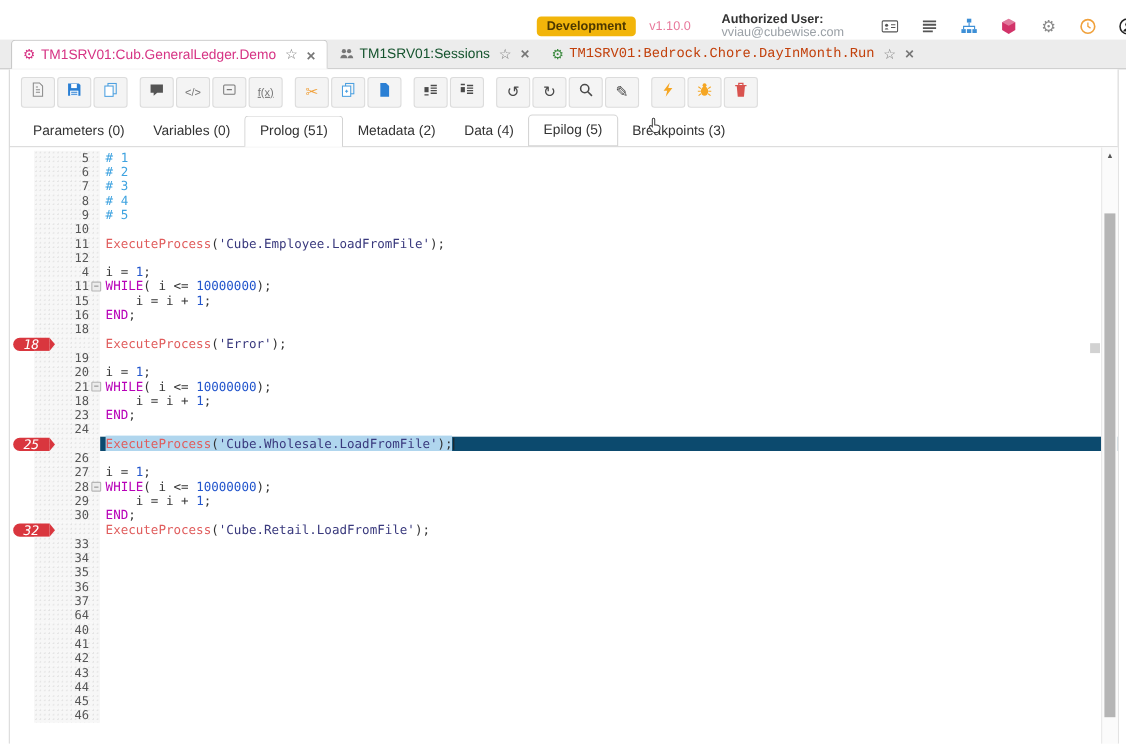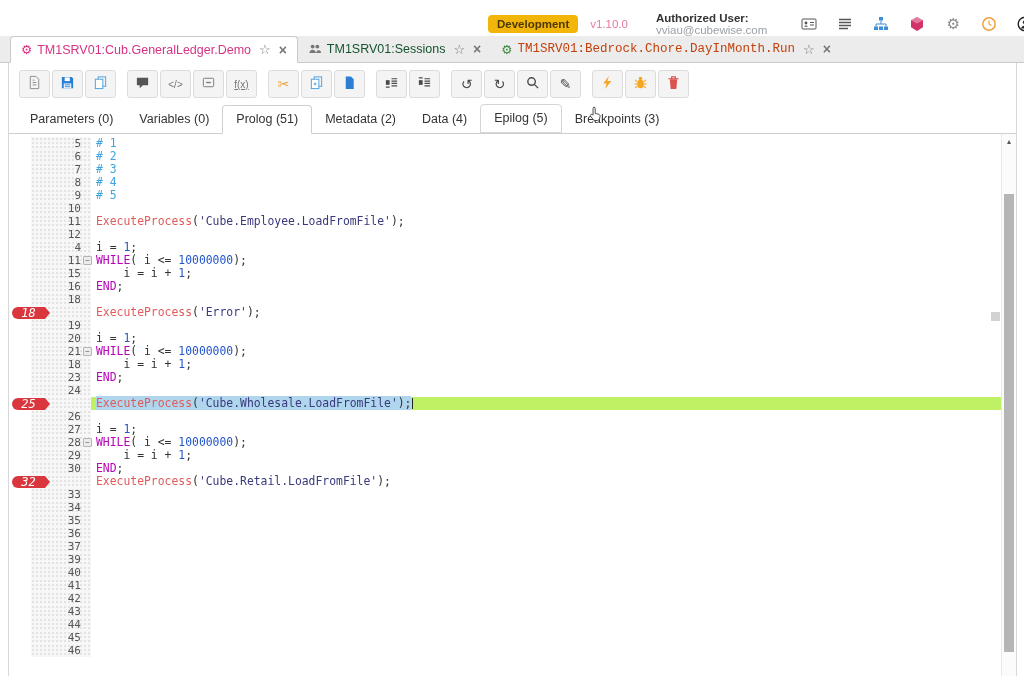--- a/index.html
+++ b/index.html
@@ -58,21 +58,21 @@
   .editor { position:absolute; left:0; top:71px; right:0; bottom:0; background:#fff;
     overflow:hidden; padding-top:3px;
     font-family:"DejaVu Sans Mono", monospace; font-size:11.4px; }
   .line { position:relative; height:13px; line-height:13px; display:flex; }
   .gutter { position:relative; width:60px; flex:0 0 60px; text-align:right; color:#555;
     font-size:11px; padding-right:10px; cursor:pointer;
     background-color:#f7f7f7;
     background-image:radial-gradient(#e3e3e3 0.8px, transparent 0.8px);
     background-size:4px 4px; margin-left:22px; }
   .code { padding-left:5px; white-space:pre; flex:1 1 auto; }
-  .cur .code { background:#bef264; }
+  .cur .code { background:#0c4a6e; }
   .sel-bg { background:#b0d6ee; }
   .caret { display:inline-block; width:1px; height:11px; background:#222; vertical-align:middle;
     margin-left:1px; }
   .bp-badge { position:absolute; left:-19px; top:0.5px; width:33px; height:12px; background:#d9363e;
     border-radius:7px 0 0 7px; color:#fff; text-align:center; font-size:12px; line-height:12px;
     cursor:pointer;font-style:italic; }
   .bp-badge:after { content:""; position:absolute; right:-5px; top:0; border-left:5px solid #d9363e;
     border-top:6px solid transparent; border-bottom:6px solid transparent; }
   .bp-row .lnum { visibility:hidden; }
   .fold { position:absolute; left:52px; top:2px; width:9px; height:9px; background:#ececec;
@@ -429,21 +429,21 @@
       </div>
       <div class="line">
         <div class="gutter"><span class="lnum">36</span></div>
         <div class="code"></div>
       </div>
       <div class="line">
         <div class="gutter"><span class="lnum">37</span></div>
         <div class="code"></div>
       </div>
       <div class="line">
-        <div class="gutter"><span class="lnum">39</span></div>
+        <div class="gutter"><span class="lnum">64</span></div>
         <div class="code"></div>
       </div>
       <div class="line">
         <div class="gutter"><span class="lnum">40</span></div>
         <div class="code"></div>
       </div>
       <div class="line">
         <div class="gutter"><span class="lnum">41</span></div>
         <div class="code"></div>
       </div>

